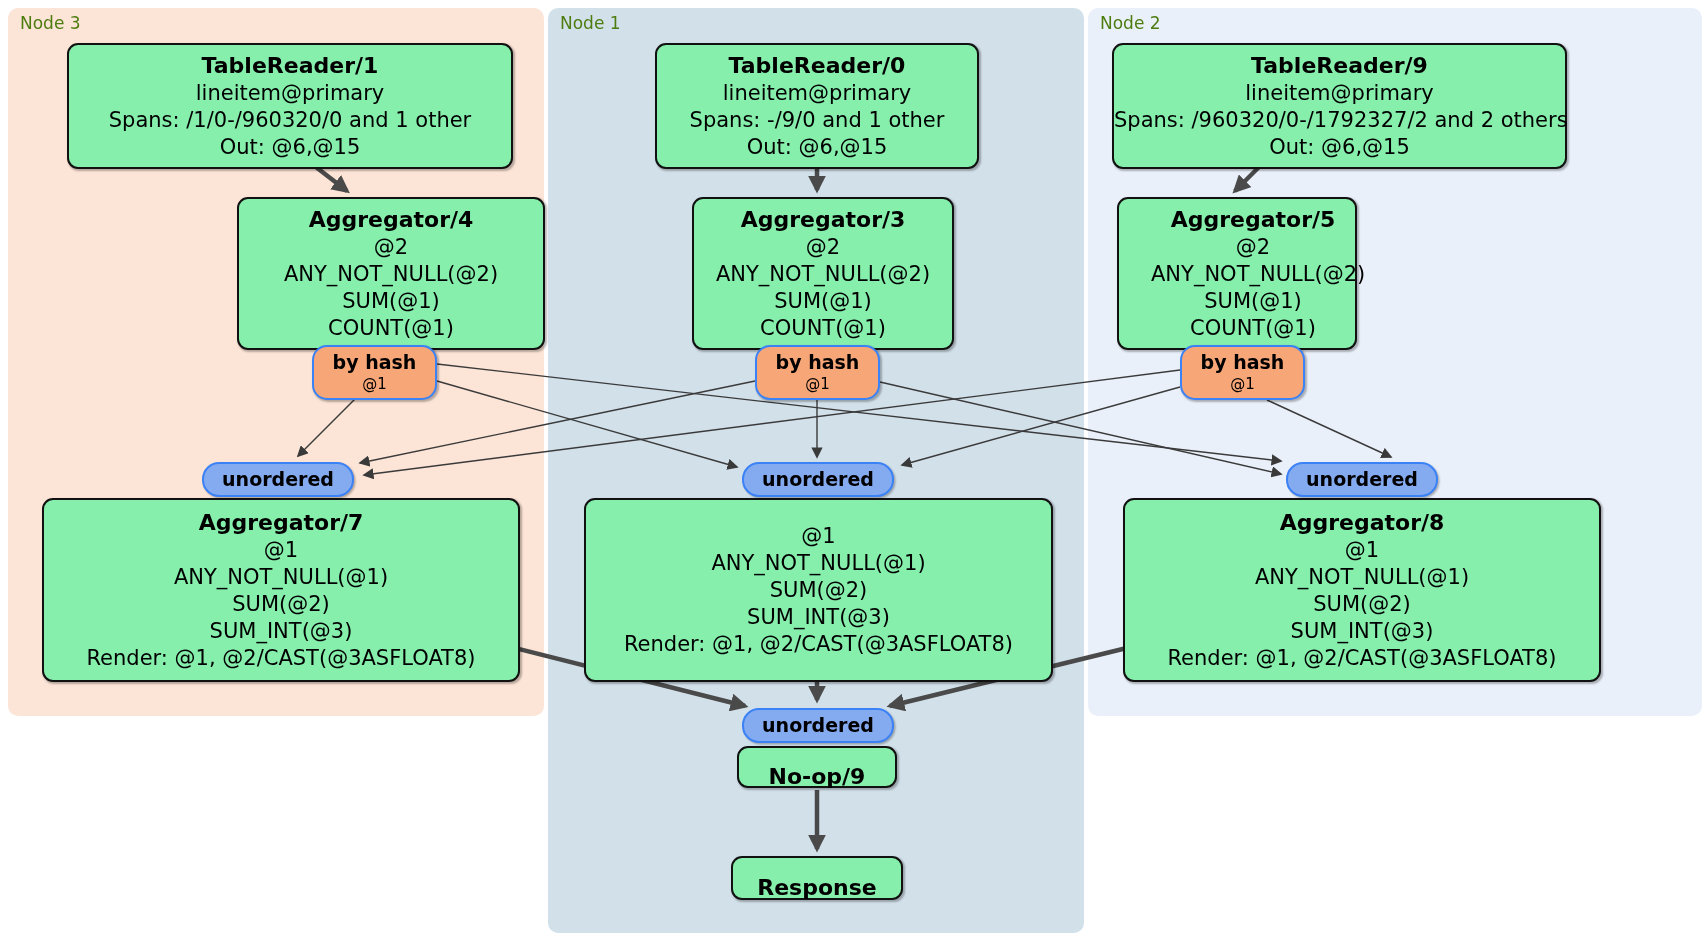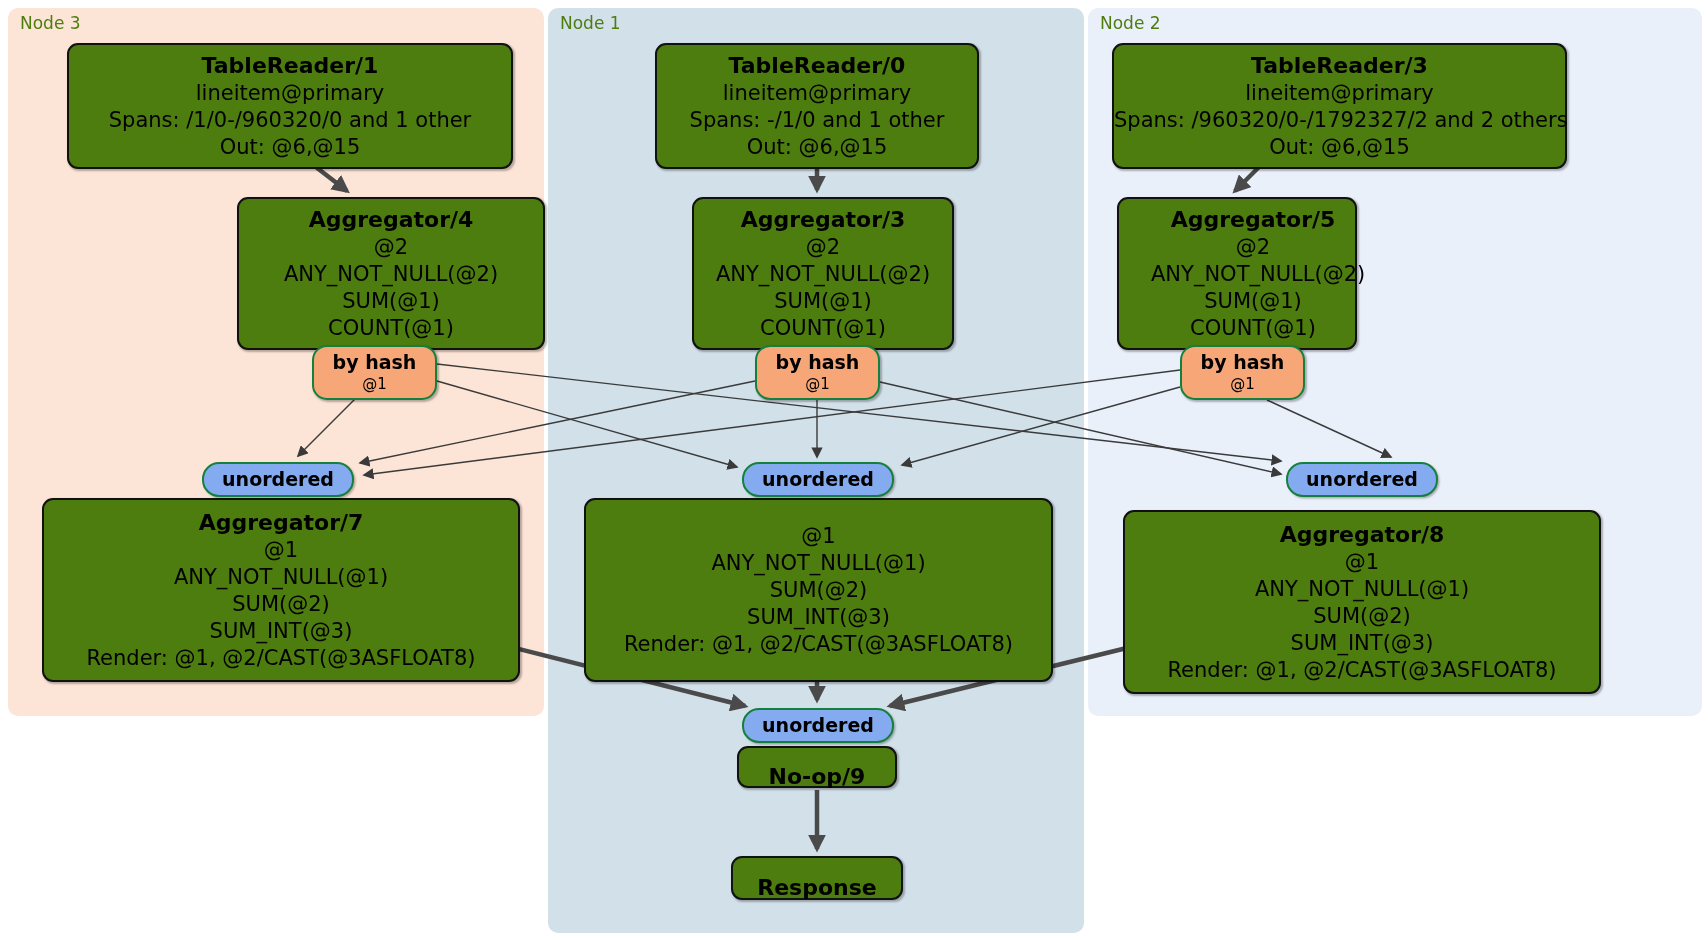--- a/index.html
+++ b/index.html
@@ -6,30 +6,30 @@
   #canvas {
     position:relative; width:1708px; height:940px;
     font-family:"DejaVu Sans","Liberation Sans",sans-serif;
     color:#000; overflow:hidden; background:#ffffff;
   }
   .region { position:absolute; border-radius:10px; z-index:0; }
   .region-label { position:absolute; z-index:1; font-size:17px; color:#4d7c0f; }
   #edges { position:absolute; left:0; top:0; z-index:1; }
   .node-box {
     position:absolute; z-index:2; box-sizing:border-box;
-    background:#4d7c0f; border:2px solid #111;
+    background:#86efac; border:2px solid #111;
     border-radius:11px; text-align:center;
     display:flex; flex-direction:column; justify-content:center;
     box-shadow:1.5px 1.5px 2px rgba(0,0,0,0.28);
   }
   .node-box .title { font-weight:bold; font-size:22px; line-height:29px; white-space:nowrap; }
   .node-box .line  { font-size:21px; line-height:27px; white-space:nowrap; }
   .pill {
     position:absolute; z-index:3; box-sizing:border-box;
-    border:2px solid #15803d; text-align:center;
+    border:2px solid #3b82f6; text-align:center;
     box-shadow:1.5px 1.5px 2px rgba(0,0,0,0.28);
   }
   .byhash { background:#f6a677; border-radius:15px; padding-top:3px; }
   .byhash .bh-label { font-weight:bold; font-size:19px; line-height:24px; }
   .byhash .bh-key   { font-size:15px; line-height:20px; }
   .unordered {
     background:#84aaf0; border-radius:17px;
     font-weight:bold; font-size:19px; line-height:30px;
   }
   .single .title { font-size:22px; line-height:30px;margin-top:20px; }
@@ -105,21 +105,21 @@
     <div class="line">@1</div>
     <div class="line">ANY_NOT_NULL(@1)</div>
     <div class="line">SUM(@2)</div>
     <div class="line">SUM_INT(@3)</div>
     <div class="line">Render: @1, @2/CAST(@3ASFLOAT8)</div>
   </div>
 
   <div class="node-box" style="left:655px; top:43px; width:324px; height:126px;">
     <div class="title">TableReader/0</div>
     <div class="line">lineitem@primary</div>
-    <div class="line">Spans: -/1/0 and 1 other</div>
+    <div class="line">Spans: -/9/0 and 1 other</div>
     <div class="line">Out: @6,@15</div>
   </div>
 
   <div class="node-box" style="left:692px; top:197px; width:262px; height:153px;">
     <div class="title">Aggregator/3</div>
     <div class="line">@2</div>
     <div class="line">ANY_NOT_NULL(@2)</div>
     <div class="line">SUM(@1)</div>
     <div class="line">COUNT(@1)</div>
   </div>
@@ -143,42 +143,42 @@
 
   <div class="node-box single" style="left:737px; top:746px; width:160px; height:42px;">
     <div class="title">No-op/9</div>
   </div>
 
   <div class="node-box single" style="left:731px; top:856px; width:172px; height:44px;">
     <div class="title">Response</div>
   </div>
 
   <div class="node-box" style="left:1112px; top:43px; width:455px; height:126px;">
-    <div class="title">TableReader/3</div>
+    <div class="title">TableReader/9</div>
     <div class="line">lineitem@primary</div>
     <div class="line">Spans: /960320/0-/1792327/2 and 2 others</div>
     <div class="line">Out: @6,@15</div>
   </div>
 
   <div class="node-box" style="left:1117px; top:197px; width:240px; height:153px;padding-left:32px;">
     <div class="title">Aggregator/5</div>
     <div class="line">@2</div>
     <div class="line">ANY_NOT_NULL(@2)</div>
     <div class="line">SUM(@1)</div>
     <div class="line">COUNT(@1)</div>
   </div>
 
   <div class="pill byhash" style="left:1180px; top:345px; width:125px; height:55px;">
     <div class="bh-label">by hash</div>
     <div class="bh-key">@1</div>
   </div>
 
   <div class="pill unordered" style="left:1286px; top:462px; width:152px; height:35px;">unordered</div>
 
-  <div class="node-box" style="left:1123px; top:510px; width:478px; height:184px;">
+  <div class="node-box" style="left:1123px; top:498px; width:478px; height:184px;">
     <div class="title">Aggregator/8</div>
     <div class="line">@1</div>
     <div class="line">ANY_NOT_NULL(@1)</div>
     <div class="line">SUM(@2)</div>
     <div class="line">SUM_INT(@3)</div>
     <div class="line">Render: @1, @2/CAST(@3ASFLOAT8)</div>
   </div>
 
 </div>
 

